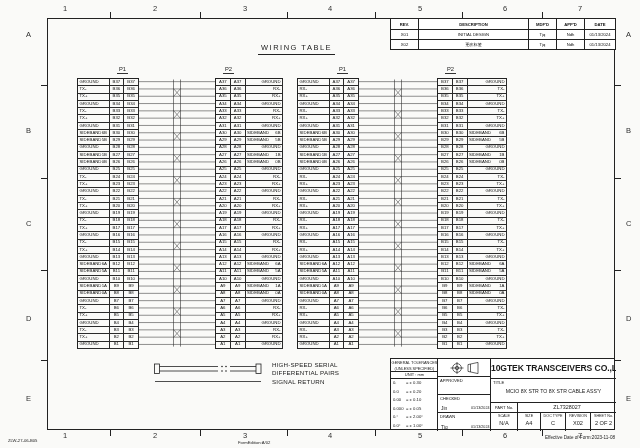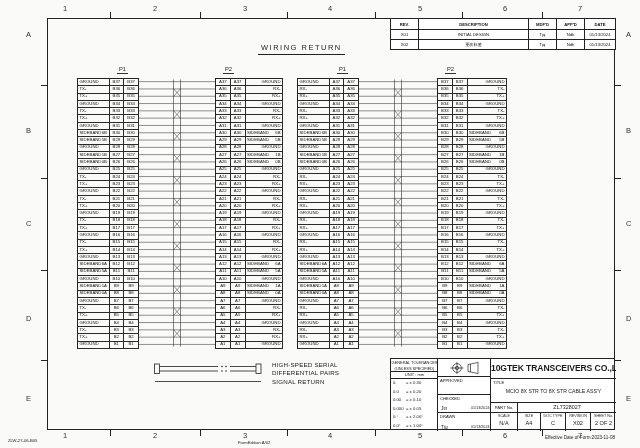--- a/index.html
+++ b/index.html
@@ -118,21 +118,21 @@
   <div class="rev-cell">Tjq</div>
   <div class="rev-cell">Ndh</div>
   <div class="rev-cell">01/13/2024</div>
   <div class="rev-cell">X02</div>
   <div class="rev-cell">更改标签</div>
   <div class="rev-cell">Tjq</div>
   <div class="rev-cell">Ndh</div>
   <div class="rev-cell">01/13/2024</div>
 </div>
 
-<div class="abs wt-title" style="left:258px; top:43px;">WIRING RETURN</div>
+<div class="abs wt-title" style="left:258px; top:43px;">WIRING TABLE</div>
 
 <div id="wiring">
     <div class="abs plabel" style="left: 117px; top: 66px;">P1</div>
     <div class="abs plabel" style="left: 223px; top: 66px;">P2</div>
     <div class="abs wtable" style="left: 77px; top: 78px; width: 62px;">
       <div class="wrow">
         <div class="wcell sigl" style="width: 32px;">
           <span>GROUND</span>
         </div>
         <div class="wcell pin" style="width: 15px;">B37</div>

